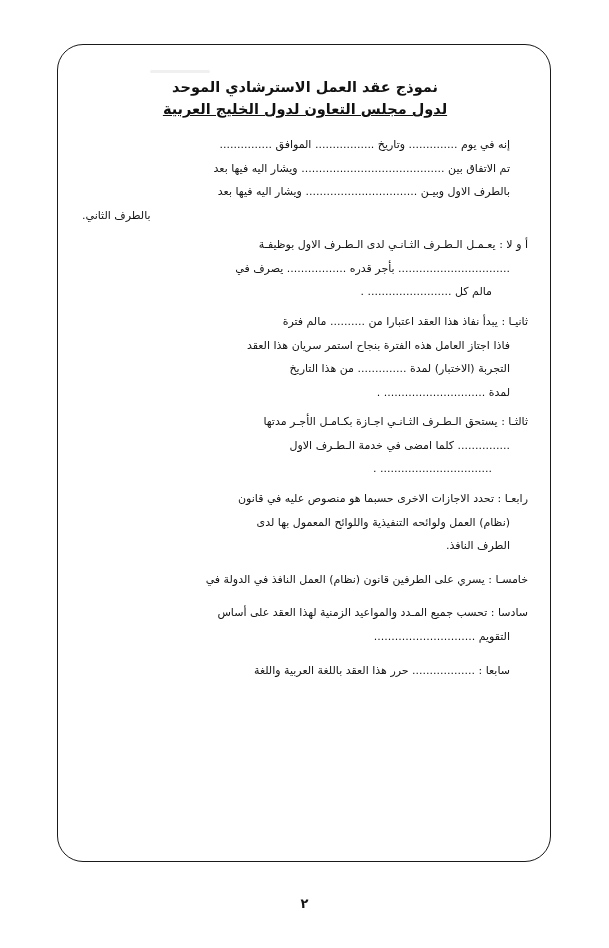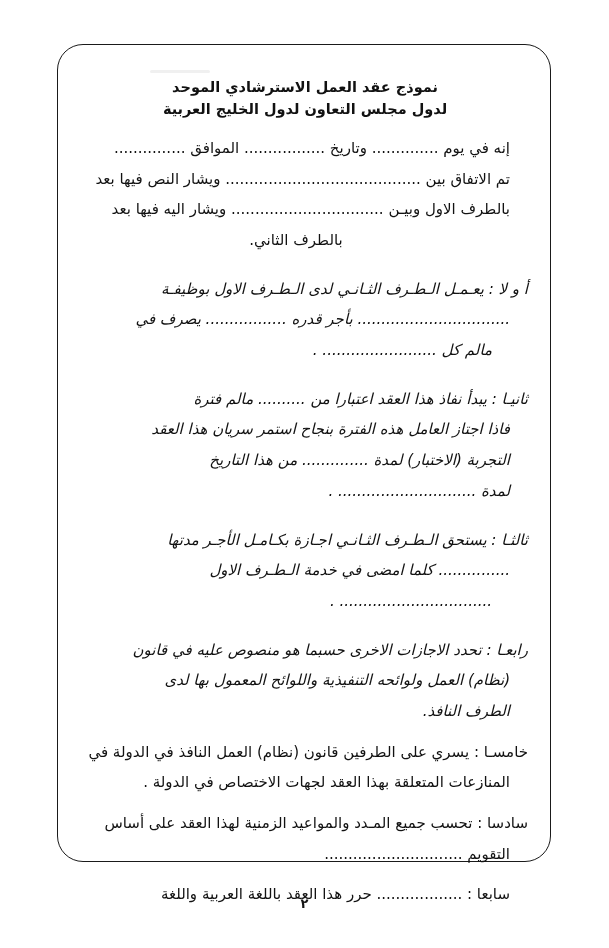--- a/index.html
+++ b/index.html
@@ -51,47 +51,47 @@
     text-align: center;
     font-family: "DejaVu Sans", sans-serif;
     font-weight: 700;
     font-size: 14.5px;
     line-height: 1.55;
     letter-spacing: 0px;
     margin-top: 14px;
     margin-bottom: 0;
     color: #111;
   }
-  .doc-title .line2 { display: block; }
+  .doc-title .line2 { display: block; text-decoration: underline; }
 
   .body-text {
-    font-size: 15px;
+    font-size: 11px;
     line-height: 1.78;
     color: #121212;
   }
 
   .para {
     margin: 0 0 4px 0;
     direction: rtl;
     text-align: right;
   }
 
   .indent-1 { padding-right: 18px; }
   .indent-2 { padding-right: 36px; }
 
   .spaced {
     letter-spacing: 1.4px;
   }
 
   .gap-top-s { margin-top: 14px; }
-  .gap-top-m { margin-top: 22px; font-style: italic; }
+  .gap-top-m { margin-top: 10px; }
   .gap-top-l { margin-top: 14px; }
 
   .right-end {
-    text-align: center;
+    text-align: left;
   }
 
   .page-number {
     position: absolute;
     left: 0;
     top: 896px;
     width: 609px;
     text-align: center;
     font-size: 13px;
     font-weight: 700;
@@ -121,21 +121,21 @@
   <div class="content">
 
     <div class="doc-title">
       <span>نموذج عقد العمل الاسترشادي الموحد</span>
       <span class="line2">لدول مجلس التعاون لدول الخليج العربية</span>
     </div>
 
     <div class="body-text">
 
       <div class="para gap-top-l indent-1">إنه في يوم .............. وتاريخ ................. الموافق ...............</div>
-      <div class="para indent-1">تم الاتفاق بين ......................................... ويشار النص فيها بعد</div>
+      <div class="para indent-1">تم الاتفاق بين ......................................... ويشار اليه فيها بعد</div>
       <div class="para indent-1">بالطرف الاول وبيـن ................................ ويشار اليه فيها بعد</div>
       <div class="para indent-1 right-end">بالطرف الثاني.</div>
 
       <div class="clause gap-top-m">
         <div class="para spaced">أ و لا : يعـمـل الـطـرف الثـانـي لدى الـطـرف الاول بوظيفـة</div>
         <div class="para indent-1">................................ بأجر قدره ................. يصرف في</div>
         <div class="para indent-2">مالم كل ........................ .</div>
       </div>
 
       <div class="clause gap-top-m">
@@ -152,21 +152,20 @@
       </div>
 
       <div class="clause gap-top-m">
         <div class="para">رابعـا : تحدد الاجازات الاخرى حسبما هو منصوص عليه في قانون</div>
         <div class="para indent-1">(نظام) العمل ولوائحه التنفيذية واللوائح المعمول بها لدى</div>
         <div class="para indent-1">الطرف النافذ.</div>
       </div>
 
       <div class="clause gap-top-s">
         <div class="para">خامسـا : يسري على الطرفين قانون (نظام) العمل النافذ في الدولة في</div>
-        <div class="para indent-1">المنازعات المتعلقة بهذا العقد لجهات الاختصاص في الدولة .</div>
       </div>
 
       <div class="clause gap-top-s">
         <div class="para">سادسا : تحسب جميع المـدد والمواعيد الزمنية لهذا العقد على أساس</div>
         <div class="para indent-1">التقويم .............................</div>
       </div>
 
       <div class="clause gap-top-s">
         <div class="para indent-1">سابعا : .................. حرر هذا العقد باللغة العربية واللغة</div>
       </div>

